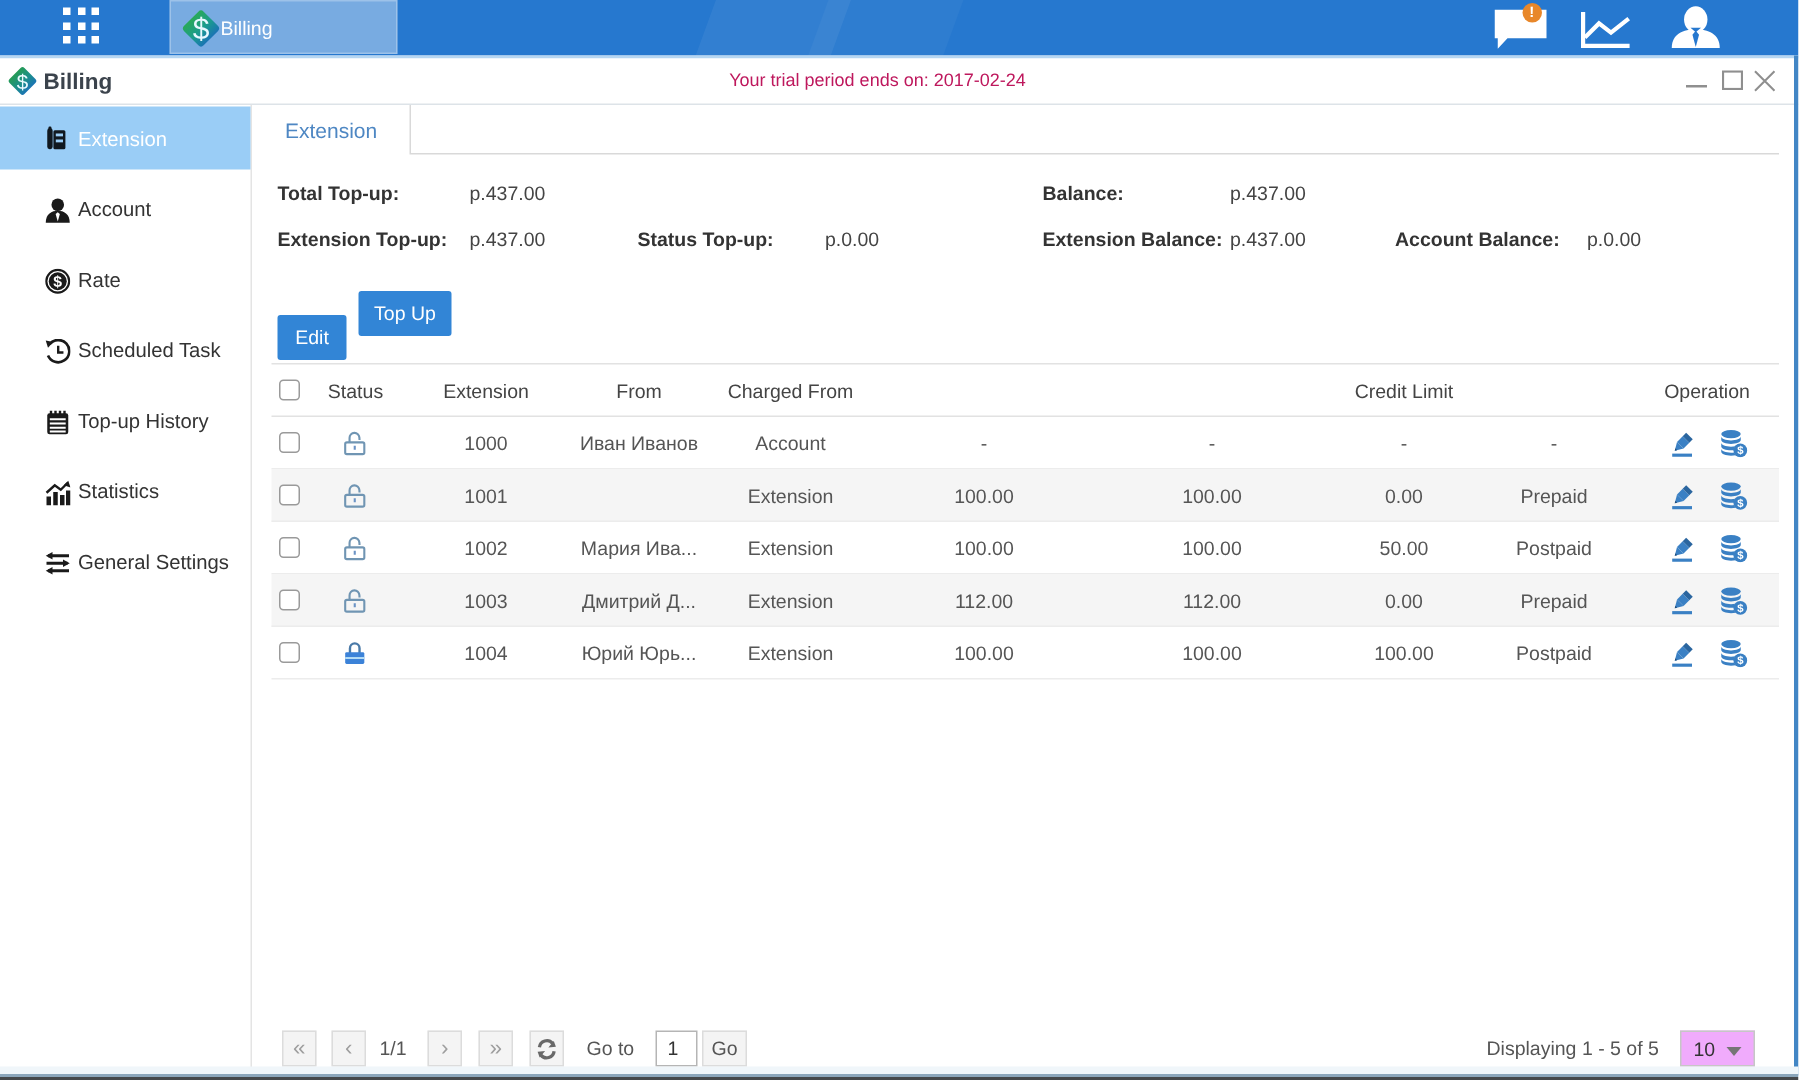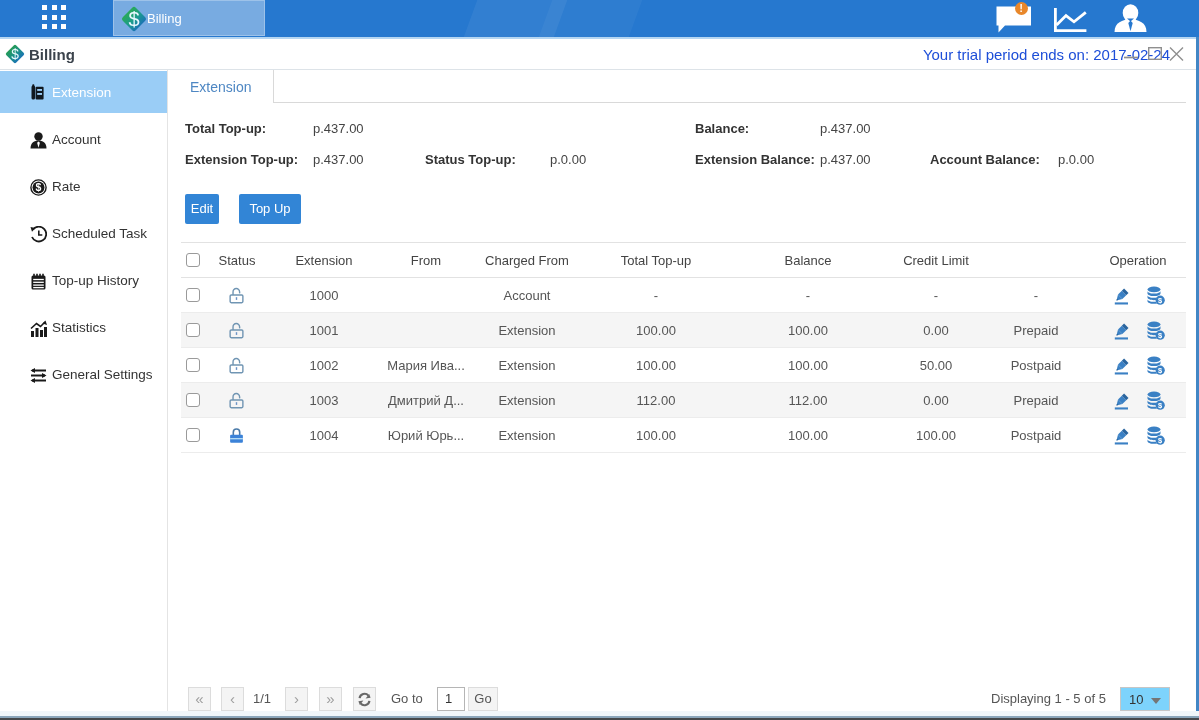--- a/index.html
+++ b/index.html
@@ -12,21 +12,21 @@
 #navbar .streak { position:absolute; background:rgba(255,255,255,0.06); width:90px; height:80px; top:-20px; transform:skewX(-20deg); }
 #gridicon { left:42px; top:5px; width:25px; height:25px; display:grid; grid-template-columns:5px 5px 5px; grid-template-rows:5px 5px 5px; gap:4.5px 4.5px; }
 #gridicon span { background:#fff; }
 #navtab { left:113px; top:0; width:152px; height:36px; background:rgba(255,255,255,0.38); border:1px solid rgba(255,255,255,0.28); }
 #navtab .txt { position:absolute; left:33px; top:10px; color:#fff; font-size:13px; }
 
 #lightline { left:0; top:37px; width:1199px; height:2px; background:#b5d6f2; }
 #titlebar { left:0; top:39px; width:1199px; height:31px; background:#fff; border-bottom:1px solid #dde3e8; }
 #titlogo { left:5px; top:44px; width:20px; height:20px; }
 #tittext { left:29px; top:46px; font-size:15px; font-weight:bold; color:#3b434c; }
-#trial { left:0; top:46px; width:1170px; text-align:right; font-size:15px; color:#1d4ed8; }
+#trial { left:0; top:46px; width:1170px; text-align:center; font-size:12px; color:#be185d; }
 #winctl { left:1121px; top:44px; width:66px; height:20px; }
 
 
 #sidebar { left:0; top:70px; width:168px; height:646px; background:#fff; border-right:1px solid #e4e4e4; }
 .sitem { position:absolute; left:0; width:167px; height:40px; }
 .sitem .ico { position:absolute; left:30px; top:12px; width:17px; height:17px; }
 .sitem .lbl { position:absolute; left:52px; top:12px; font-size:13.5px; color:#333; }
 .sitem.sel { background:#9acdf6; height:42px; }
 .sitem.sel .lbl { top:14px; }
 .sitem.sel .lbl { color:#fff; }
@@ -50,21 +50,21 @@
 .cb { position:absolute; left:5px; top:10px; width:14px; height:14px; border:1px solid #9a9a9a; border-radius:3px; background:#fff; }
 .lock { position:absolute; top:9px; width:15px; height:17px; }
 .openc { position:absolute; top:8px; width:19px; height:19px; }
 
 
 #pager { position:absolute; left:13px; top:617px; width:1005px; height:26px; }
 .pbtn { position:absolute; top:0; width:23px; height:24px; background:#f4f4f4; border:1px solid #dcdcdc; color:#9e9e9e; text-align:center; line-height:22px; font-size:15px; }
 .ptxt { position:absolute; top:4px; font-size:13px; color:#555; }
 #goto-input { position:absolute; left:256px; top:0; width:28px; height:24px; border:1px solid #b5b5b5; background:#fff; font-size:13px; color:#333; text-align:left; line-height:22px; padding-left:7px; }
 #gobtn { left:287px; width:30px; color:#555; font-size:13px; }
-#dropdown { position:absolute; left:939px; top:0; width:50px; height:24px; border:1px solid #c6c6c6; background:#7dd3fc; }
+#dropdown { position:absolute; left:939px; top:0; width:50px; height:24px; border:1px solid #c6c6c6; background:#f0abfc; }
 #dropdown .num { position:absolute; left:8px; top:4px; font-size:13px; color:#333; }
 #dropdown .tri { position:absolute; right:8px; top:10px; width:0; height:0; border-left:5px solid transparent; border-right:5px solid transparent; border-top:6px solid #757575; }
 
 
 #rightborder { left:1196px; top:37px; width:3px; height:680px; background:#4286c5; }
 #bottomband { left:0; top:711px; width:1199px; height:5px; background:#f0f6fa; }
 #bottomline1 { left:0; top:716px; width:1199px; height:2px; background:#8ba6bb; }
 #bottomline2 { left:0; top:718px; width:1199px; height:2px; background:#45484b; }
 </style>
 </head>
@@ -233,47 +233,46 @@
 
   <div class="slabel" style="left:17px; top:82px;">Extension Top-up:</div>
   <div class="svalue" style="left:145px; top:82px;">p.437.00</div>
   <div class="slabel" style="left:257px; top:82px;">Status Top-up:</div>
   <div class="svalue" style="left:382px; top:82px;">p.0.00</div>
   <div class="slabel" style="left:527px; top:82px;">Extension Balance:</div>
   <div class="svalue" style="left:652px; top:82px;">p.437.00</div>
   <div class="slabel" style="left:762px; top:82px;">Account Balance:</div>
   <div class="svalue" style="left:890px; top:82px;">p.0.00</div>
 
-  <div class="bluebtn" style="left:17px; top:124px; width:34px;">Edit</div>
+  <div class="bluebtn" style="left:17px; top:140px; width:46px;">Edit</div>
   <div class="bluebtn" style="left:71px; top:124px; width:62px;">Top Up</div>
 
   <div id="tbl">
 
     <div class="trow" style="top:0; height:36px; border-top:1px solid #e2e2e2; border-bottom:1px solid #e2e2e2;">
       <div class="cb"></div>
       <div class="cell hcell" style="left:26px; width:60px;">Status</div>
       <div class="cell hcell" style="left:103px; width:80px;">Extension</div>
       <div class="cell hcell" style="left:190px; width:110px;">From</div>
       <div class="cell hcell" style="left:296px; width:100px;">Charged From</div>
-      <div class="cell hcell" style="left:400px; width:150px;">Total Top-up</div>
-      <div class="cell hcell" style="left:552px; width:150px;">Balance</div>
       <div class="cell hcell" style="left:705px; width:100px;">Credit Limit</div>
       <div class="cell hcell" style="left:917px; width:80px;">Operation</div>
     </div>
 
     <div class="trow" style="top:36px; border-bottom:1px solid #ececec;">
       <div class="cb"></div>
       <svg class="lock" style="left:48px;" viewBox="0 0 16 17">
           <g fill="none" stroke="#7095b3" stroke-width="1.5">
             <path d="M4.3 7.9 V4.7 a3.5 3.5 0 0 1 7 -0.2 l0.1 1.7"></path>
             <rect x="1.2" y="7.9" width="13.6" height="8.3" rx="1.2"></rect>
           </g>
           <line x1="8" y1="10.3" x2="8" y2="13.2" stroke="#6b93c5" stroke-width="1.5"></line>
         </svg>
       <div class="cell" style="left:103px; width:80px;">1000</div>
+      <div class="cell" style="left:190px; width:110px;">Иван Иванов</div>
       <div class="cell" style="left:296px; width:100px;">Account</div>
       <div class="cell" style="left:400px; width:150px;">-</div>
       <div class="cell" style="left:552px; width:150px;">-</div>
       <div class="cell" style="left:705px; width:100px;">-</div>
       <div class="cell" style="left:805px; width:100px;">-</div>
       <svg class="openc" style="left:931px;" viewBox="0 0 19 19">
           <path d="M6.0 8.6 L10.4 13.0 L14.2 9.2 L9.8 4.8 z" fill="#3a80c4"></path>
           <path d="M9.8 4.8 l2.3 -2.3 l4.4 4.4 l-2.3 2.3 z" fill="#2a659f"></path>
           <path d="M6.0 8.6 l4.4 4.4 l-5.9 1.5 z" fill="#3a80c4"></path>
           <path d="M4.5 14.5 l1.6 -0.4 l-1.2 -1.2 z" fill="#1d4a77"></path>

